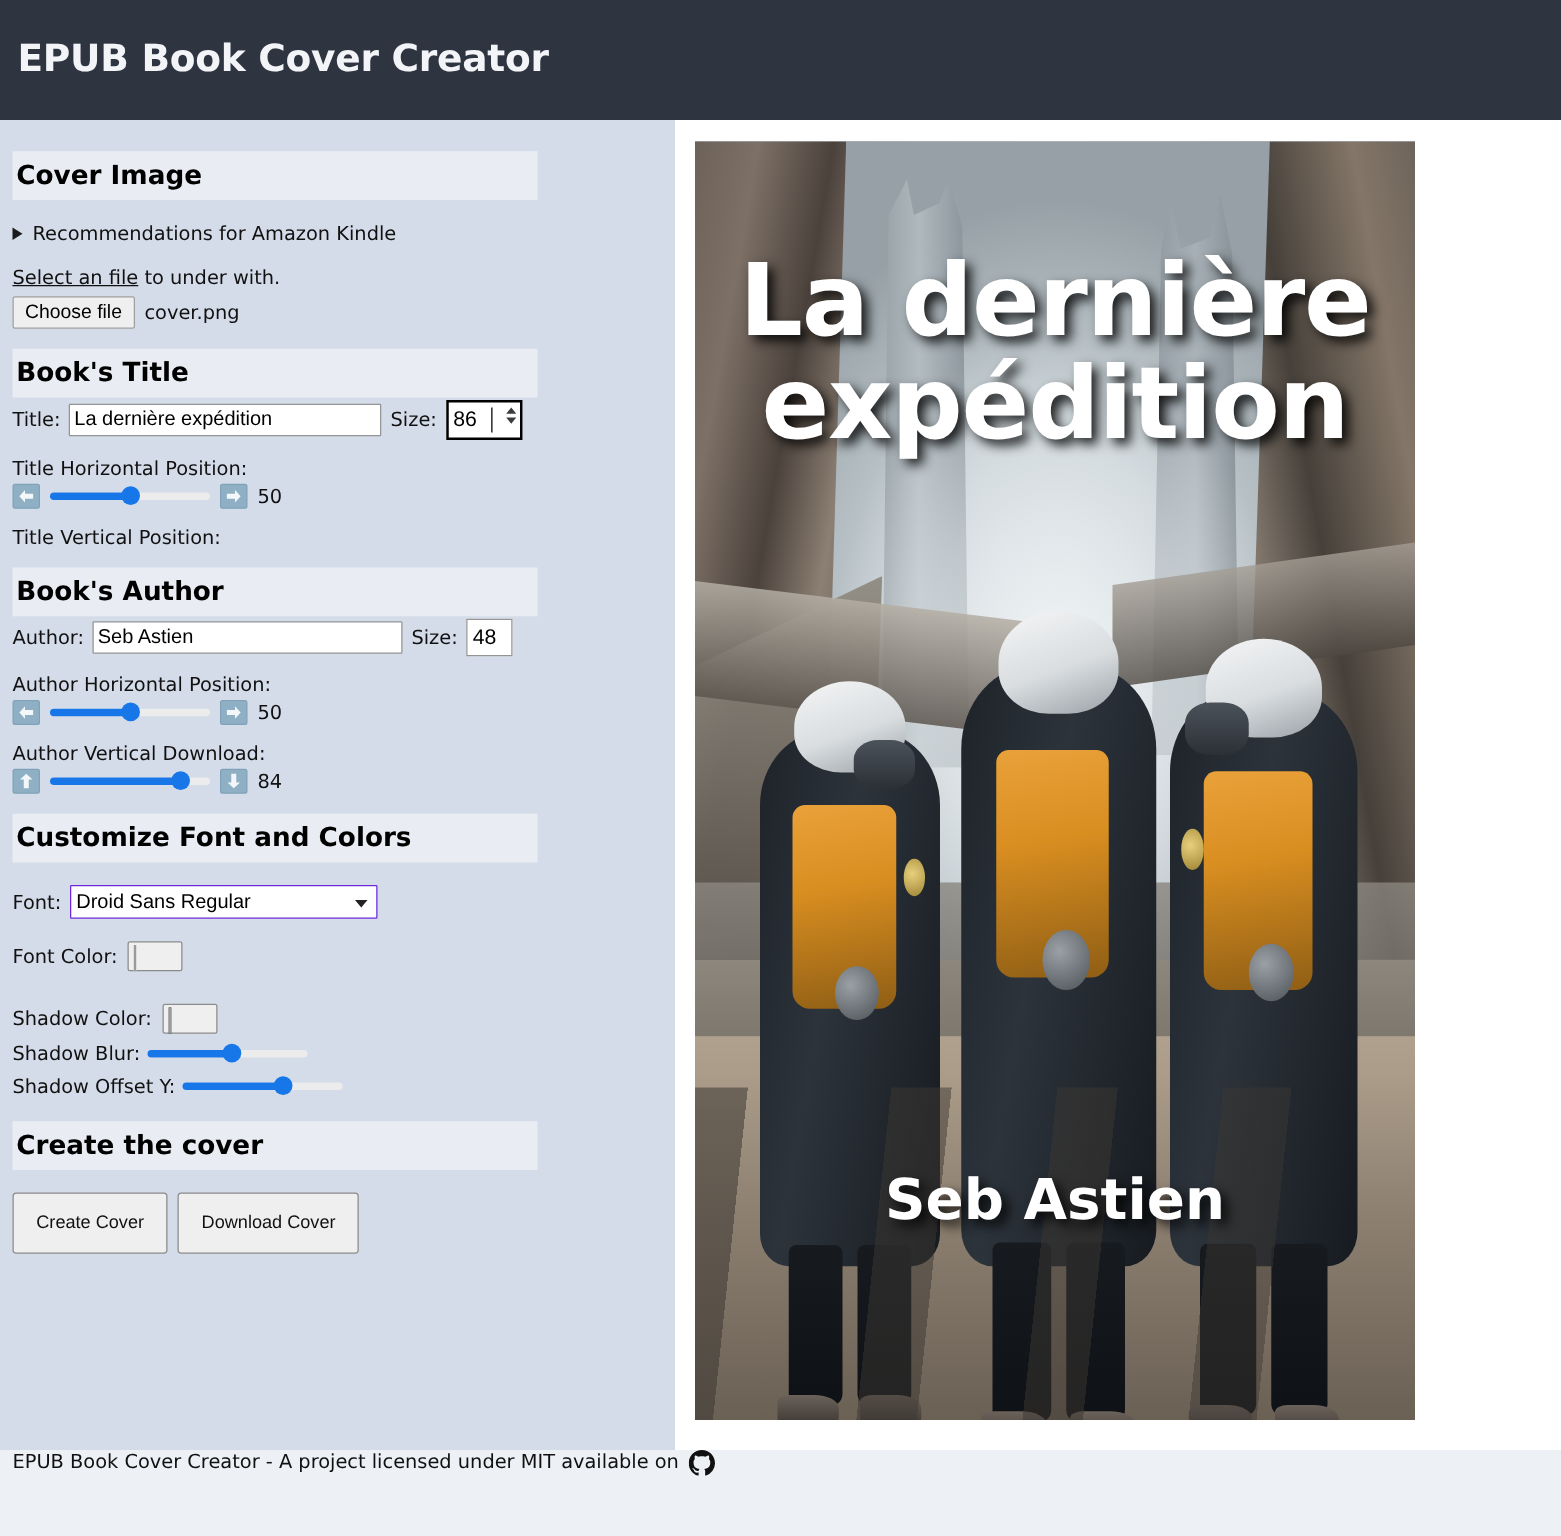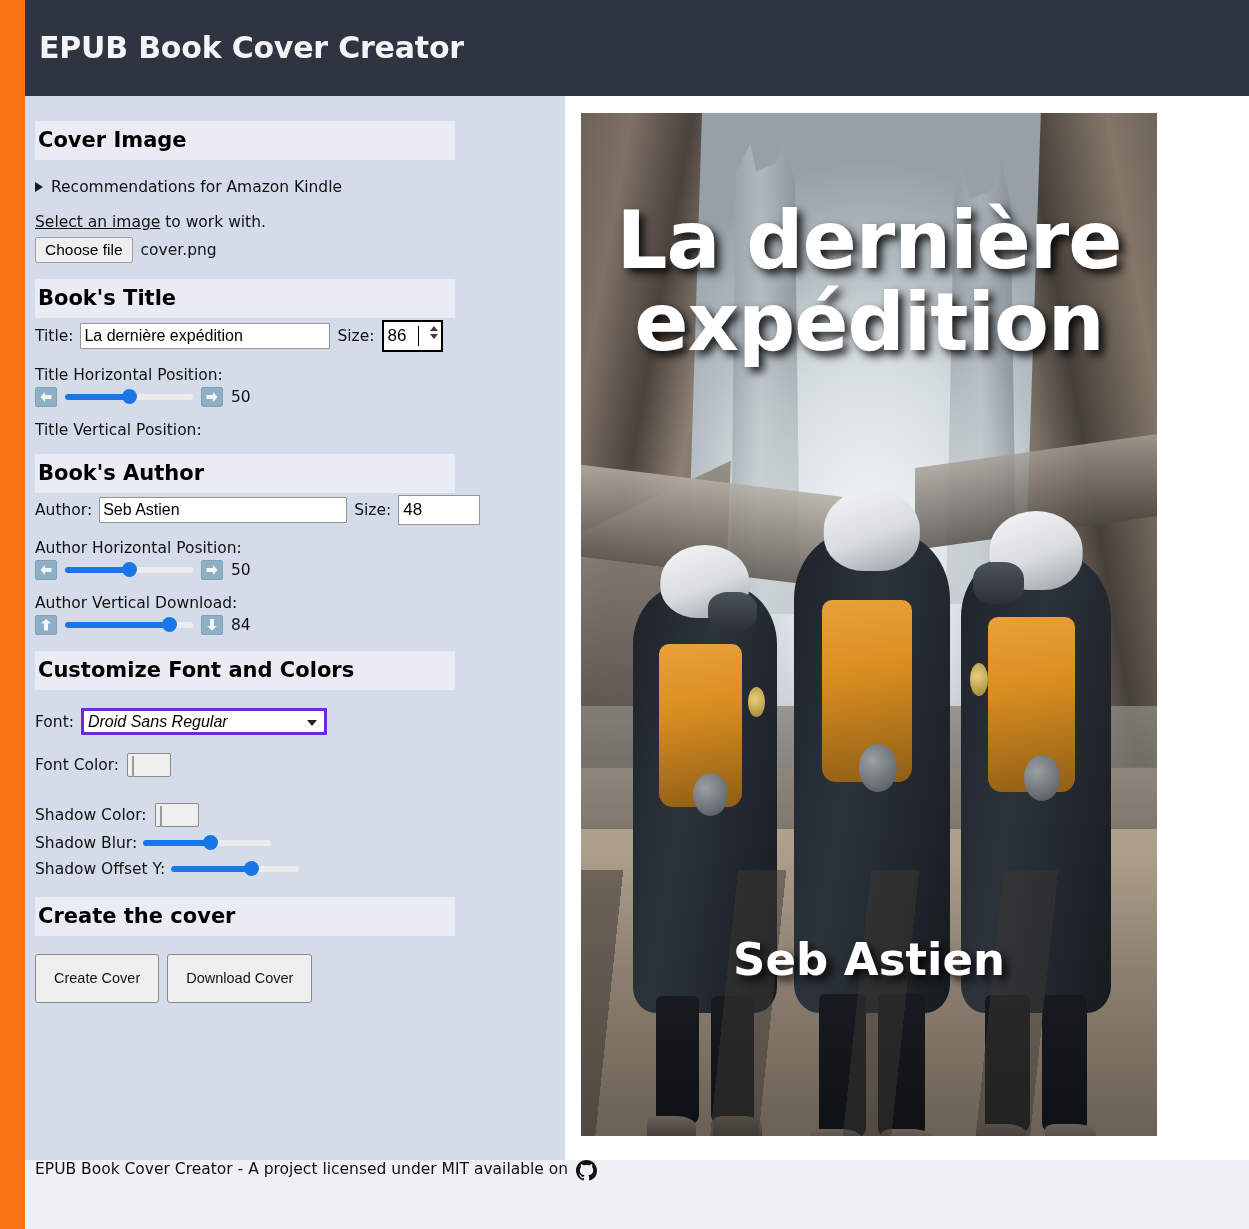--- a/index.html
+++ b/index.html
@@ -10,21 +10,20 @@
     overflow: hidden;
     background: #ffffff;
     font-family: "DejaVu Sans", "Liberation Sans", sans-serif;
   }
   #page {
     position: relative;
     width: 1249px; height: 1229px;
     background: #f97316;
     display: flex;
     flex-direction: column;
-    padding-left: 25px;
   }
 
   
   .app-header {
     height: 96px;
     background: #2e3440;
     display: flex;
     align-items: center;
     padding: 0 14px;
     flex: 0 0 auto;
@@ -145,21 +144,21 @@
     border-radius: 1px;
   }
   .title-input  { width: 250px; }
   .author-input { width: 248px; }
 
   .num-wrap { position: relative; display: inline-flex; }
   .num-input {
     border: 1px solid #949494;
     background: #ffffff;
     height: 30px;
-    width: 82px;
+    width: 37px;
     font-size: 17px;
     font-family: "Liberation Sans", sans-serif;
     color: #000;
     padding: 0 4px;
   }
   .num-input.focused {
     border: 2px solid #000000;
     height: 32px;
     width: 61px;
     padding-right: 18px;
@@ -250,30 +249,29 @@
     padding-left: 10px;
     display: flex;
     align-items: center;
     gap: 7px;
   }
   .select-box {
     position: relative;
     width: 246px;
     height: 27px;
     background: #ffffff;
-    border: 3px solid #6d28d9;
+    border: 1px solid #6d28d9;
     border-radius: 1px;
     display: flex;
     align-items: center;
     padding: 0 22px 0 4px;
     font-size: 16px;
     font-family: "Liberation Sans", sans-serif;
     color: #000;
     cursor: pointer;
-    font-style: italic;
   }
   .chev {
     position: absolute;
     right: 7px; top: 50%;
     margin-top: -2px;
     width: 0; height: 0;
     border-left: 5px solid transparent;
     border-right: 5px solid transparent;
     border-top: 6px solid #222;
   }
@@ -512,21 +510,21 @@
 
       <div class="section-head sec-cover">Cover Image</div>
 
       <div class="row">
         <div class="disclosure">
           <span class="tri"></span>
           <span>Recommendations for Amazon Kindle</span>
         </div>
 
         <div class="file-block">
-          <div class="file-label"><span class="lnk">Select an image</span><span> to work with.</span></div>
+          <div class="file-label"><span class="lnk">Select an file</span><span> to under with.</span></div>
           <div class="file-ctrl">
             <button class="choose-btn">Choose file</button>
             <span class="file-name">cover.png</span>
           </div>
         </div>
       </div>
 
       <div class="section-head sec-title">Book's Title</div>
 
       <div class="field-row">

